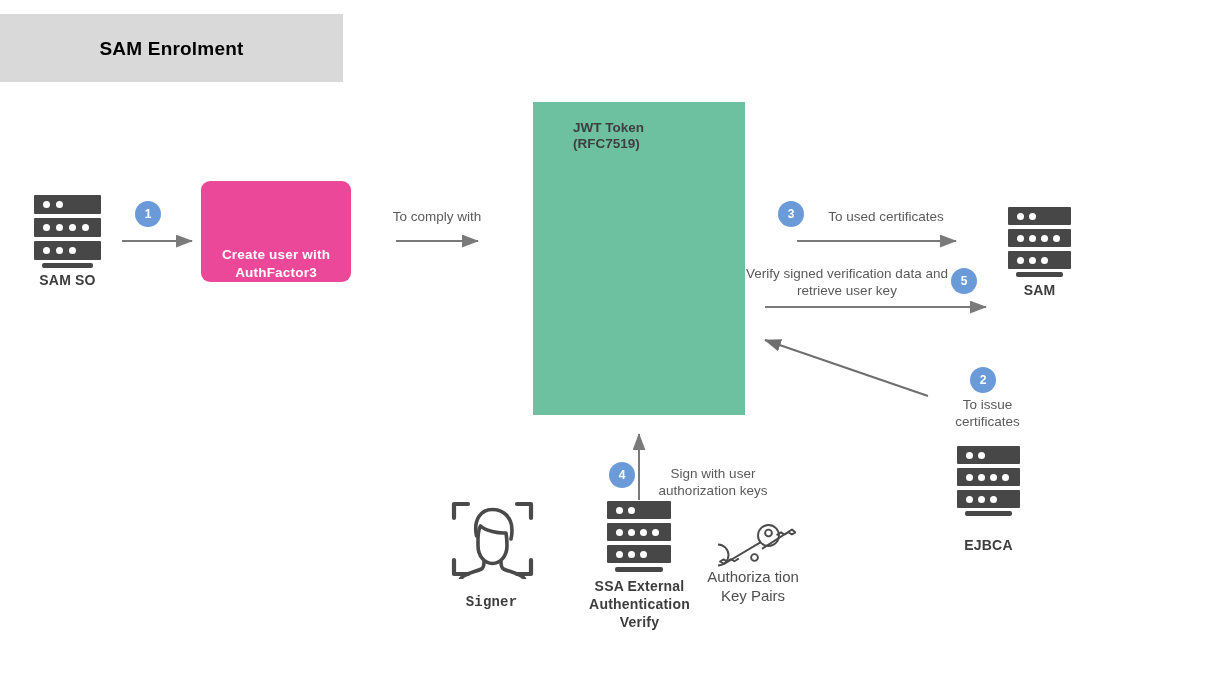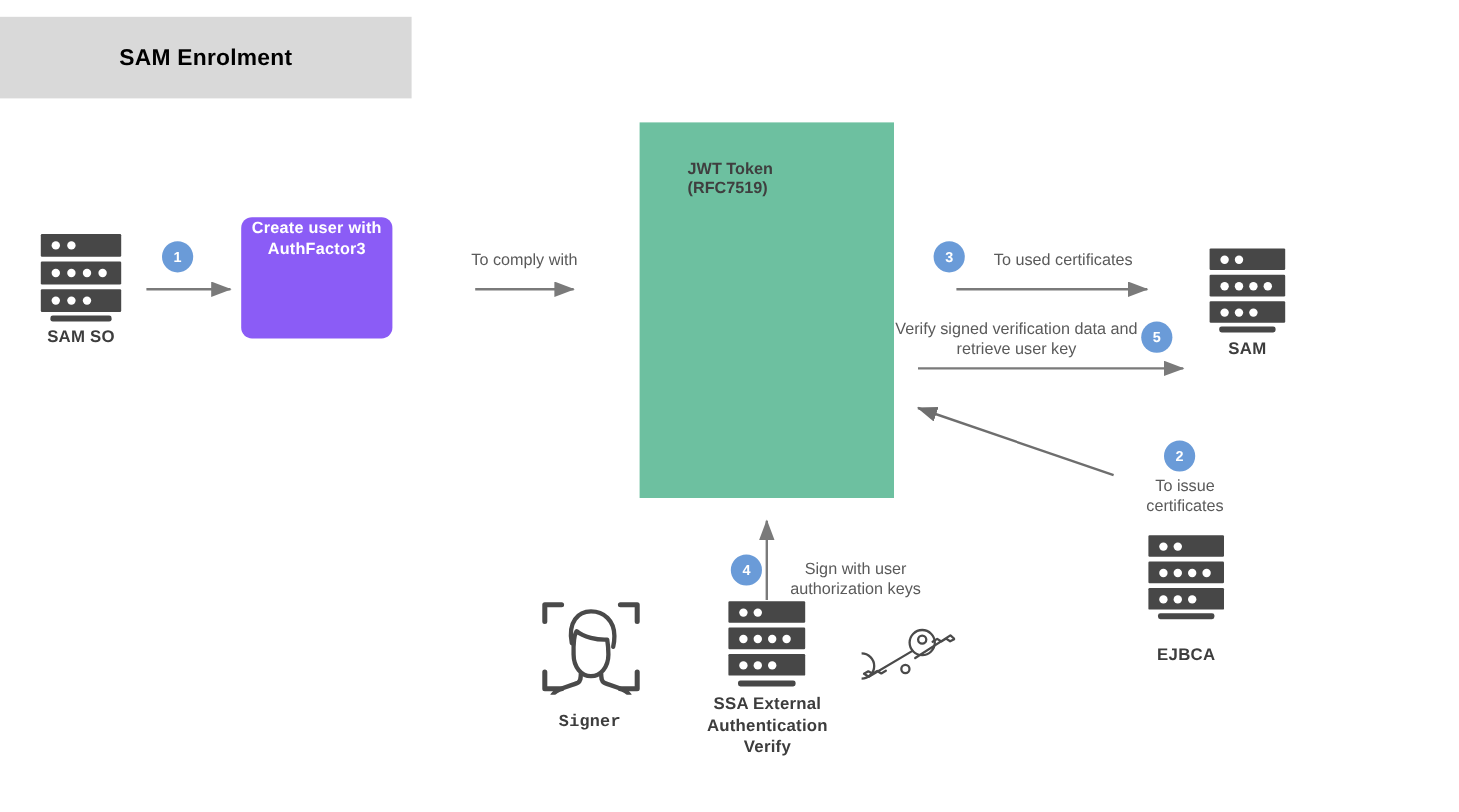--- a/index.html
+++ b/index.html
@@ -39,26 +39,26 @@
     font-weight: bold;
     color: #000000;
     line-height: 25px;
     letter-spacing: 0.2px;
   }
 
   
   #create-user-box {
     left: 201px;
     top: 181px;
-    width: 126px;
+    width: 150px;
     height: 101px;
-    background: #8b5cf6;
+    background: #ec4899;
     border-radius: 9px;
     display: flex;
-    align-items: flex-start;
+    align-items: flex-end;
     justify-content: center;
     text-align: center;
   }
   #create-user-box .box-label {
     color: #ffffff;
     font-size: 13.5px;
     font-weight: bold;
     line-height: 18px;
     letter-spacing: 0.2px;
     padding: 0 8px;
@@ -68,21 +68,21 @@
   #jwt-box {
     left: 533px;
     top: 102px;
     width: 212px;
     height: 313px;
     background: #6dc0a0;
   }
   #jwt-box .jwt-title {
     position: absolute;
     left: 40px;
-    top: 31px;
+    top: 18px;
     width: 160px;
     font-size: 13.5px;
     font-weight: bold;
     color: #3f3f3f;
     line-height: 16px;
   }
   #jwt-box ul.jwt-list {
     position: absolute;
     left: 38px;
     top: 76px;
@@ -353,14 +353,19 @@
         <circle cx="50.5" cy="13.5" r="10.5"></circle>
         <circle cx="50.5" cy="11" r="3.4"></circle>
         <path d="M42.4,20.4 L6,42 L2,39.5 L5.6,37.4 L9.2,39.4 L13,37.1 L16.4,39.2 L20.2,36.9"></path>
 
         <circle cx="36,5" cy="33" r="10.5" transform="translate(0,0)"></circle>
         <circle cx="36.5" cy="35.5" r="3.4"></circle>
         <path d="M44.7,26.4 L74,7.5 L77.5,10.5 L73.8,12.4 L70.4,10.2 L66.4,12.6 L63,10.4 L59.2,12.8"></path>
       </g>
     </svg>
   </div>
+  <div class="arrow-label" style="left:704px; top:568px; width:98px; font-size:15px; line-height:18.5px; color:#4f4f4f;">
+    <span>Authoriza</span>
+    <span>tion Key</span>
+    <span>Pairs</span>
+  </div>
 
 </div>
 
 </body></html>

